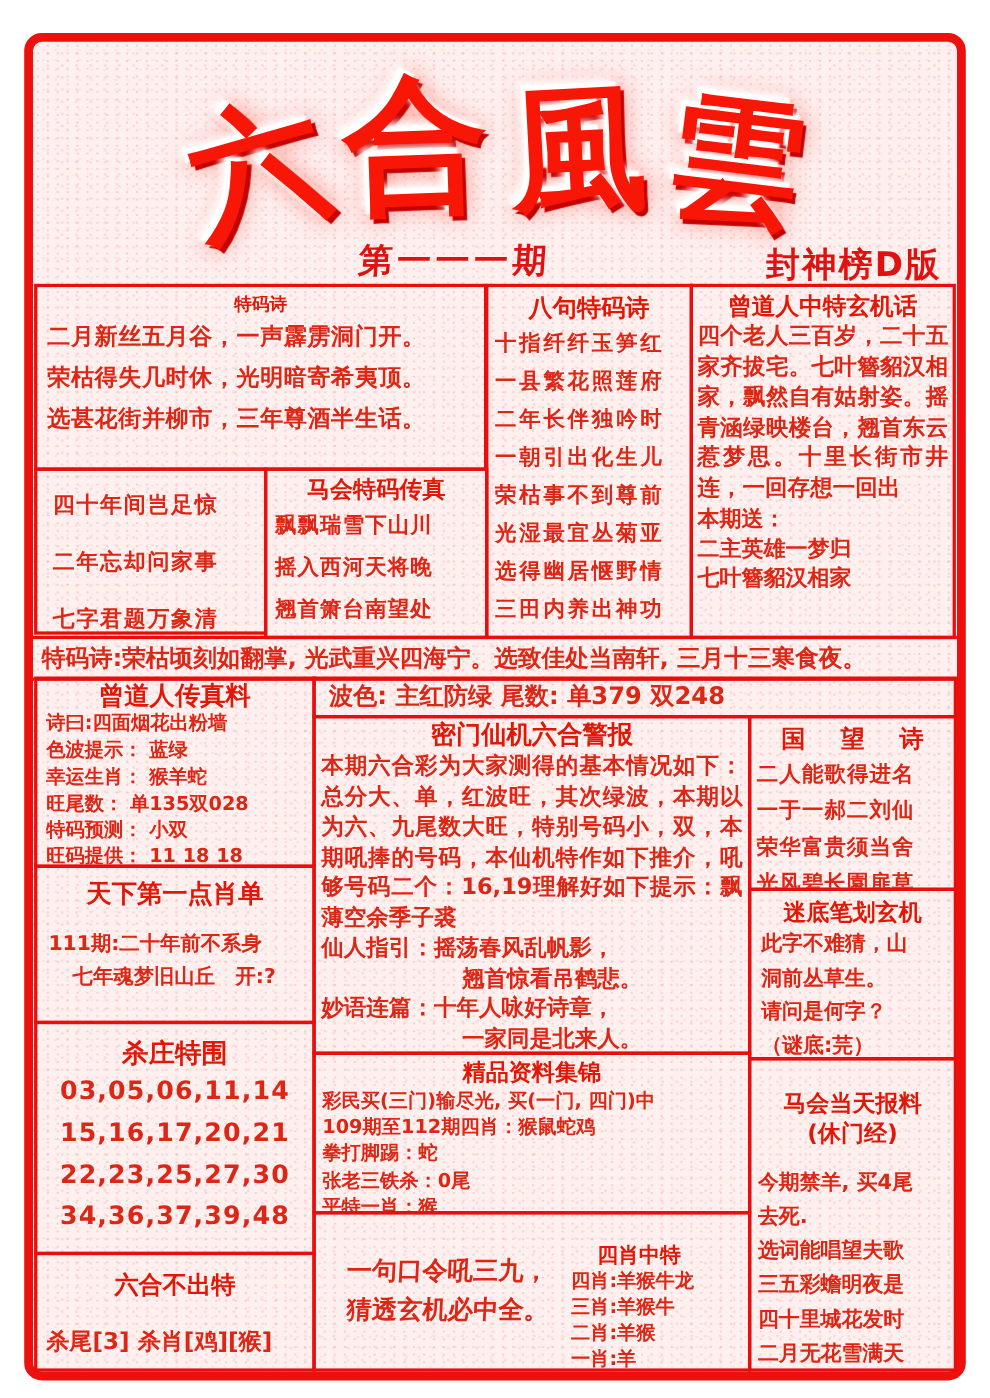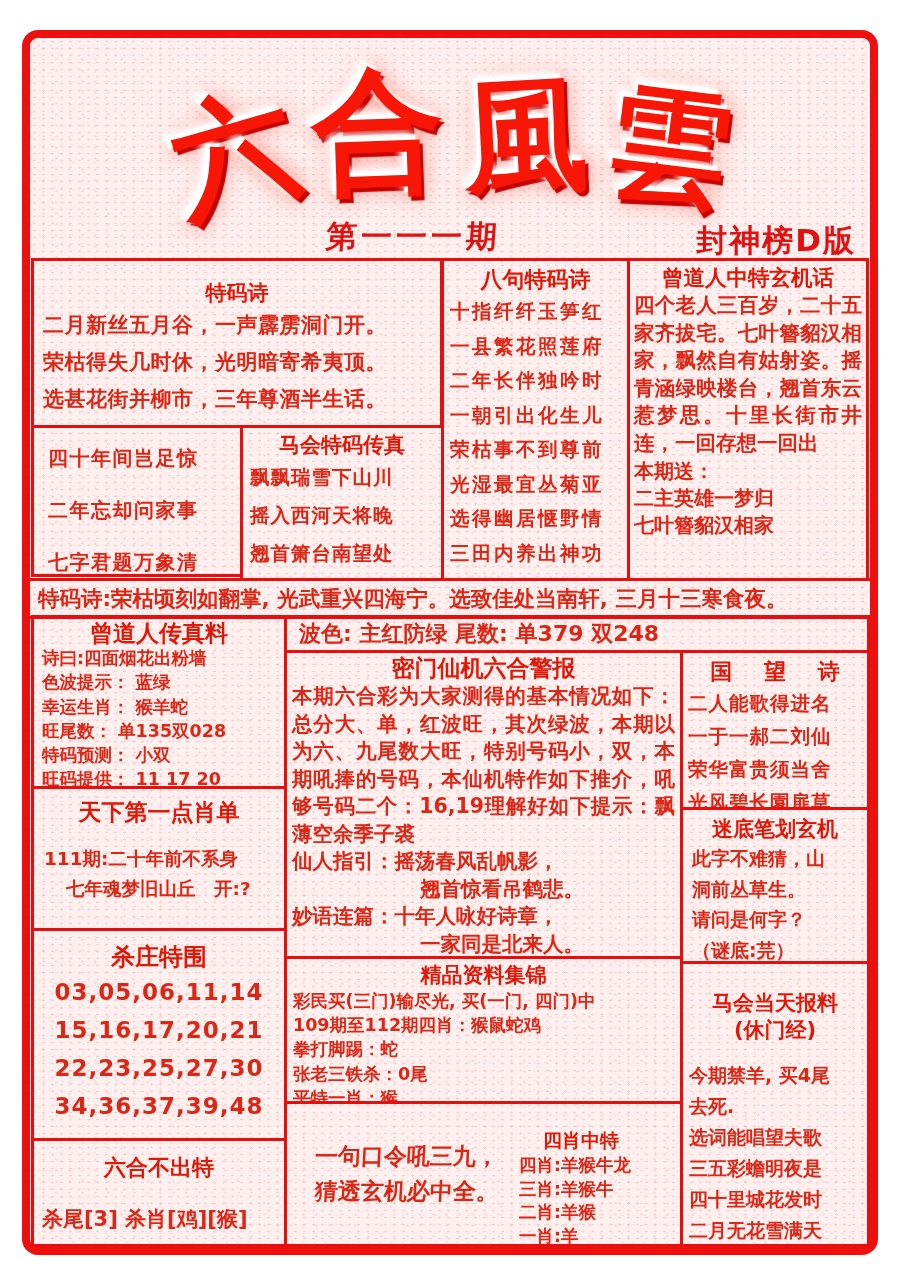--- a/index.html
+++ b/index.html
@@ -38,21 +38,21 @@
   .masthead span:nth-child(3){transform:rotate(-3deg) translateY(-2px);}
   .masthead span:nth-child(4){transform:rotate(7deg) translateY(8px);}
   .issue{
     position:absolute;left:296px;top:178px;font-size:31px;font-weight:bold;color:#e01111;
     transform:skewX(-4deg);letter-spacing:4px;
   }
   .edition{position:absolute;right:14px;top:182px;font-size:31px;font-weight:bold;color:#e01111;letter-spacing:2px;}
 
   
   #b1{left:1px;top:220px;width:412px;height:170px;}
-  #b1 .bt{font-size:21px;margin-top:18px;}
+  #b1 .bt{font-size:16px;margin-top:6px;}
   #b1 .ln{font-size:21px;line-height:37px;padding-left:9px;letter-spacing:.5px;}
   
   #b2{left:1px;top:387px;width:212px;height:152px;}
   #b2 .ln{font-size:20px;line-height:44px;padding-left:14px;letter-spacing:1.5px;margin-top:8px;}
   
   #b3{left:210px;top:387px;width:204px;height:156px;}
   #b3 .bt{font-size:21px;margin-top:3px;}
   #b3 .ln{font-size:19.5px;line-height:38px;padding-left:7px;letter-spacing:1px;}
   
   #b4{left:411px;top:220px;width:189px;height:323px;}
@@ -172,21 +172,21 @@
     <div class="ln">特码诗:荣枯顷刻如翻掌, 光武重兴四海宁。选致佳处当南轩, 三月十三寒食夜。</div>
   </div>
 
   <div class="box" id="b7">
     <div class="bt">曾道人传真料</div>
     <div class="ln">诗曰:四面烟花出粉墙</div>
     <div class="ln">色波提示： 蓝绿</div>
     <div class="ln">幸运生肖： 猴羊蛇</div>
     <div class="ln">旺尾数： 单135双028</div>
     <div class="ln">特码预测： 小双</div>
-    <div class="ln">旺码提供： 11  17  20</div>
+    <div class="ln">旺码提供： 11  18  18</div>
   </div>
 
   <div class="box" id="b8">
     <div class="ln">波色: 主红防绿 尾数: 单379 双248</div>
   </div>
 
   <div class="box" id="b9">
     <div class="bt">密门仙机六合警报</div>
     <div class="body">本期六合彩为大家测得的基本情况如下：总分大、单，红波旺，其次绿波，本期以为六、九尾数大旺，特别号码小，双，本期吼捧的号码，本仙机特作如下推介，吼够号码二个：16,19理解好如下提示：飘薄空余季子裘</div>
     <div class="ln">仙人指引：摇荡春风乱帆影，</div>

